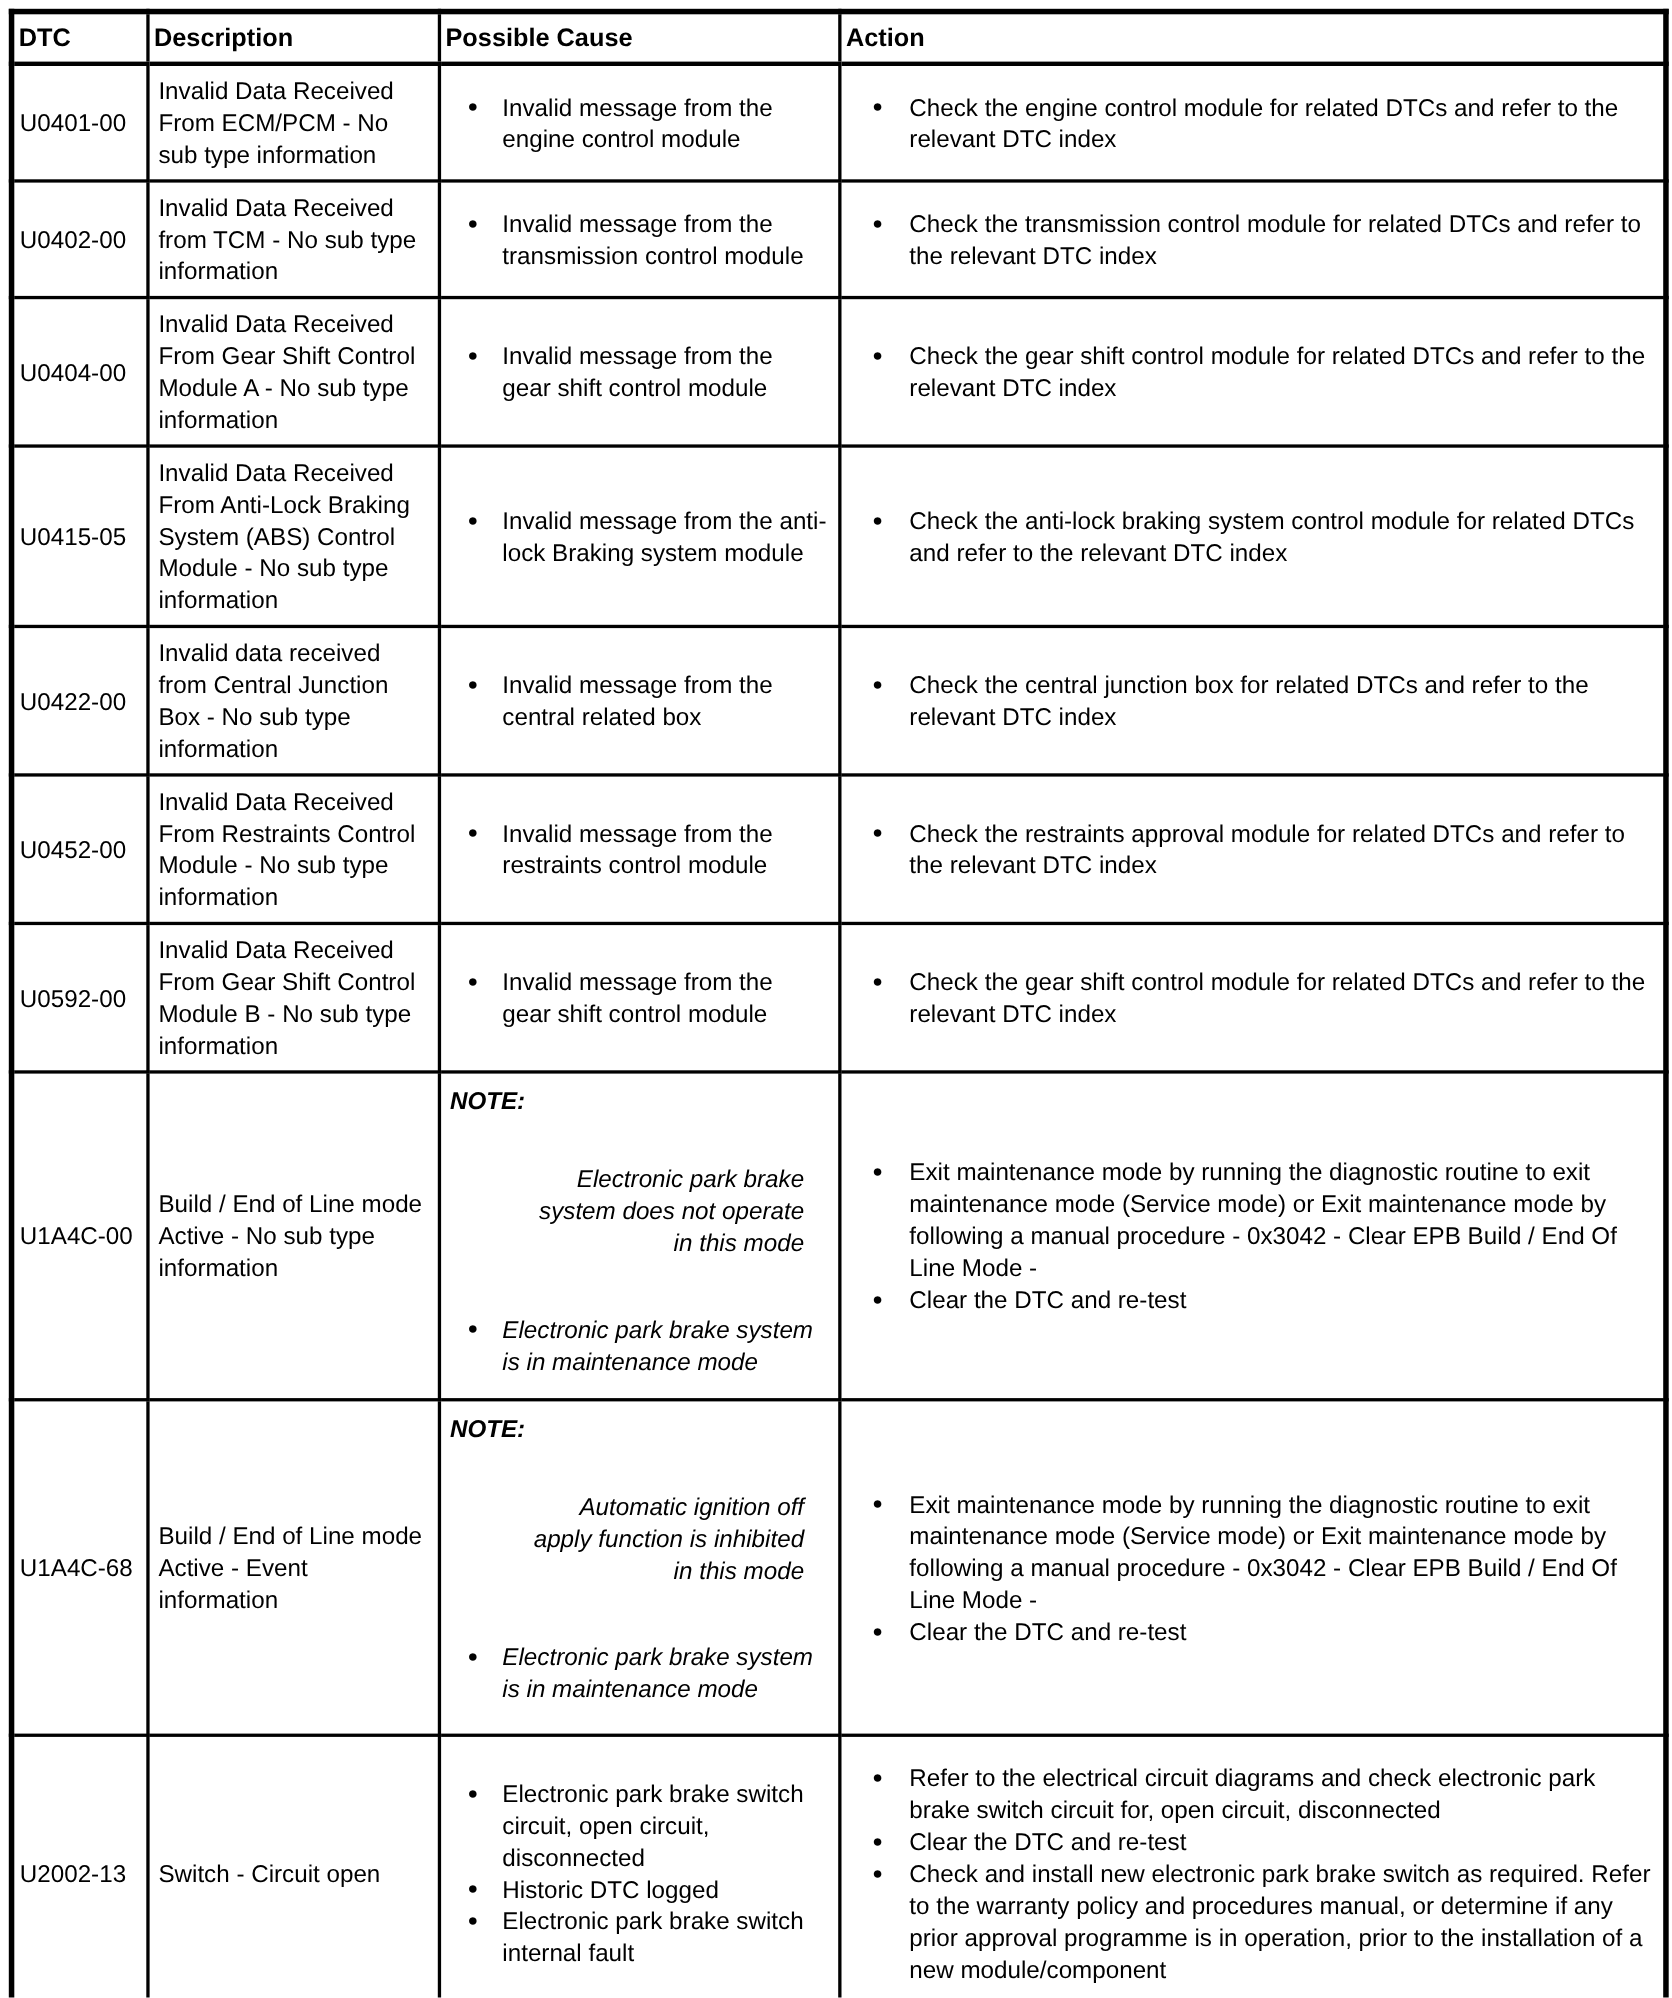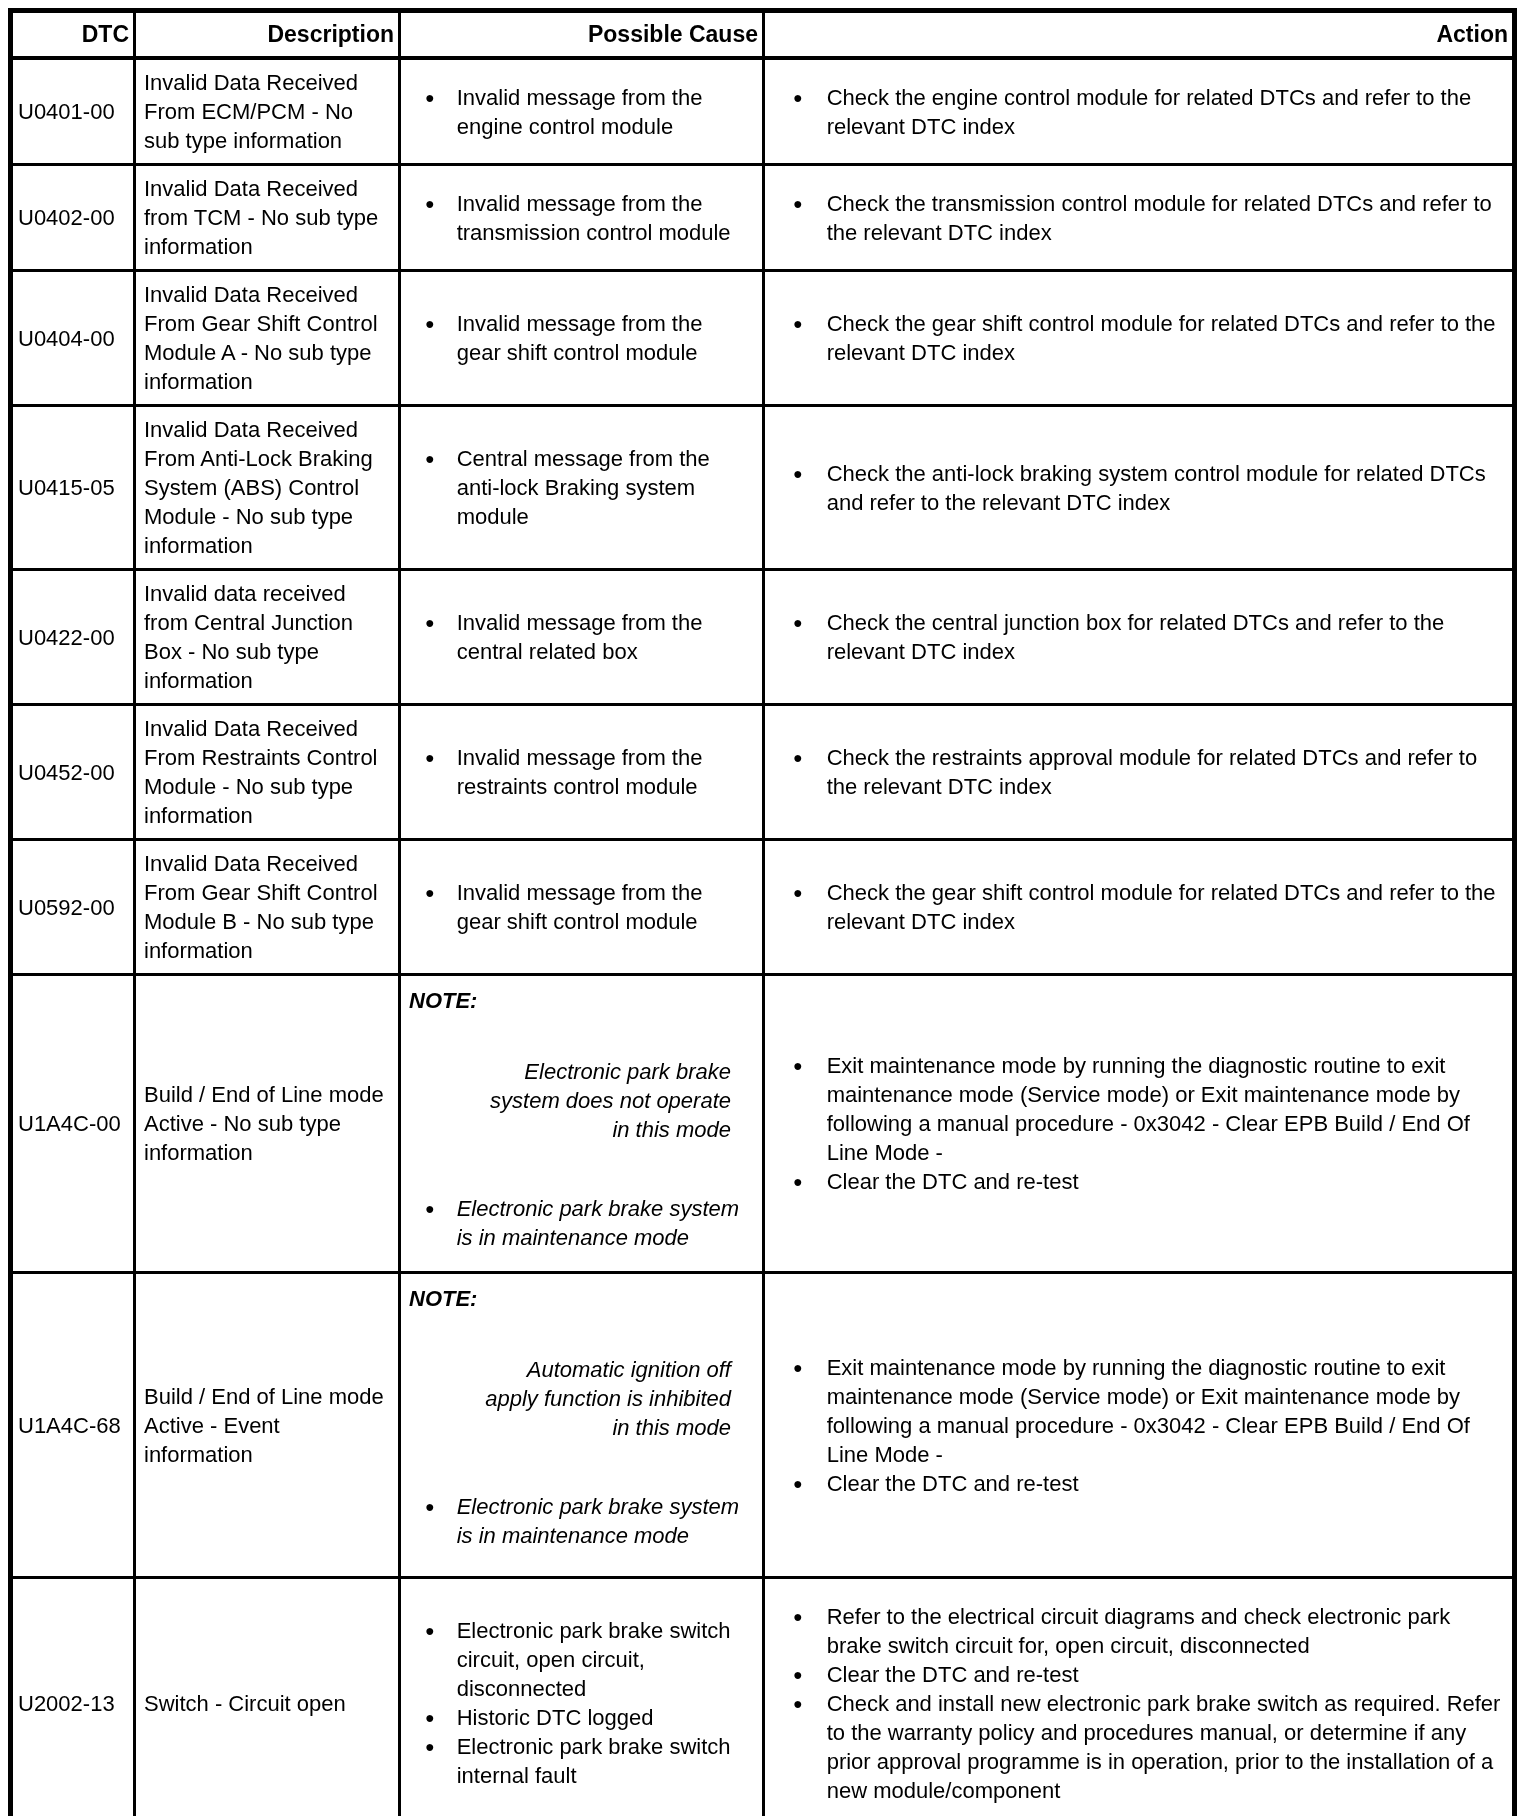--- a/index.html
+++ b/index.html
@@ -18,21 +18,21 @@
   }
   col.c-dtc{width:124px;}
   col.c-desc{width:265px;}
   col.c-cause{width:364px;}
   col.c-action{width:751px;}
   th{
     border:3px solid #000;
     border-bottom:4px solid #000;
     height:39px;
     font-size:23px;font-weight:bold;
-    text-align:right;vertical-align:middle;
+    text-align:left;vertical-align:middle;
     padding:2px 4px;
   }
   td{
     border:3px solid #000;
     font-size:22px;line-height:29px;
     vertical-align:middle;
     padding:8px 8px;
     text-align:left;
   }
   td.cell-dtc{padding-left:5px;padding-right:2px;}
@@ -128,21 +128,21 @@
             </ul>
           </td>
   </tr>
         <tr style="height: 162px;">
     <td class="cell-dtc">U0415-05</td>
     <td class="cell-desc">Invalid Data Received From Anti-Lock Braking System (ABS) Control Module - No sub type information</td>
     <td class="cell-cause">
             <ul class="bullets">
               <li>
                 <span class="b">●</span>
-                <span class="t">Central message from the anti-lock Braking system module</span>
+                <span class="t">Invalid message from the anti-lock Braking system module</span>
               </li>
             </ul>
           </td>
     <td class="cell-action">
             <ul class="bullets">
               <li>
                 <span class="b">●</span>
                 <span class="t">Check the anti-lock braking system control module for related DTCs and refer to the relevant DTC index</span>
               </li>
             </ul>

